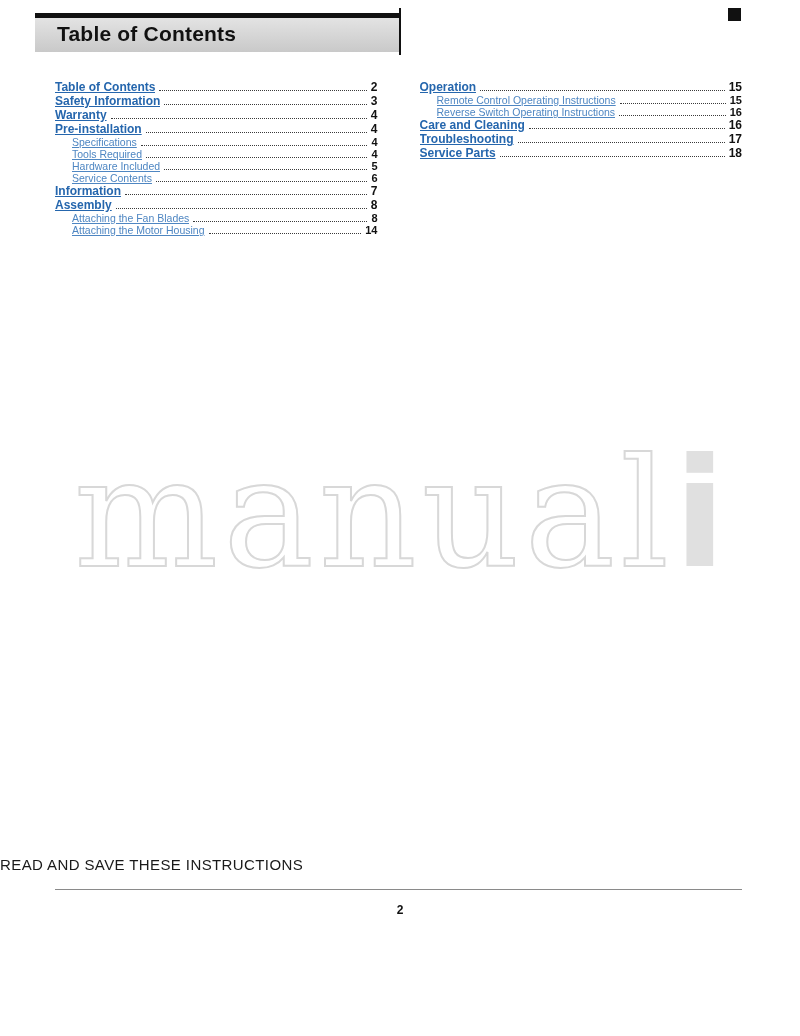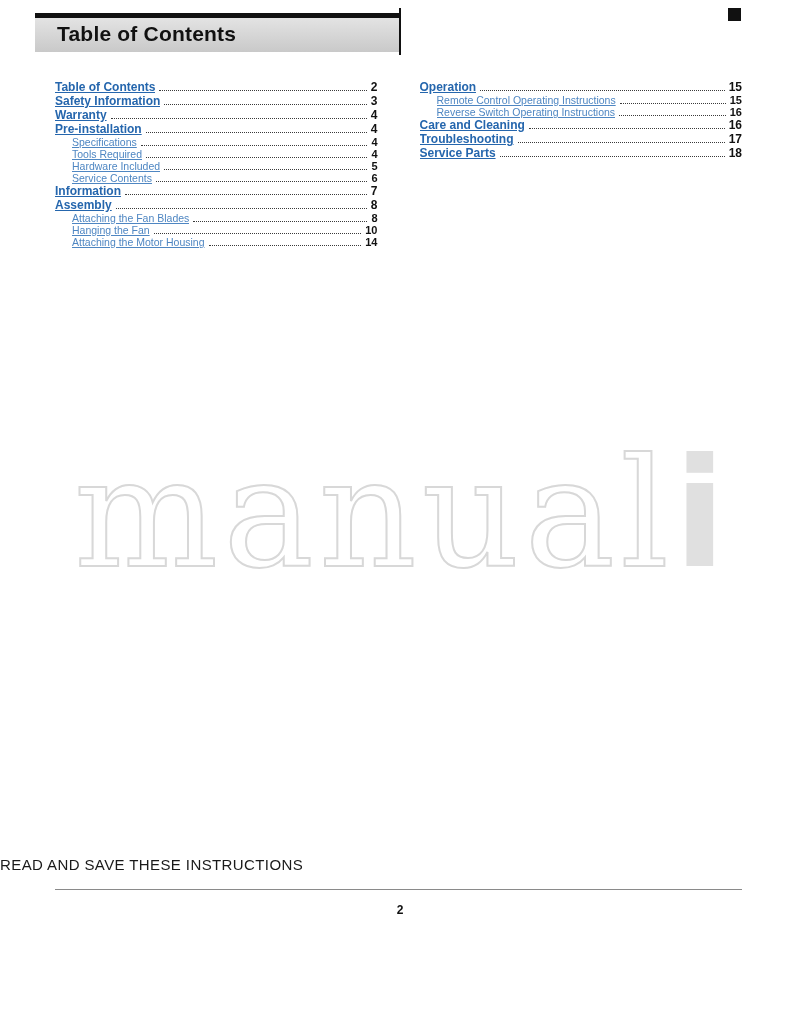--- a/index.html
+++ b/index.html
@@ -127,25 +127,20 @@
         <a class="toc-link" href="#">Assembly</a>
         <span class="leader"></span>
         <span class="pg">8</span>
       </div>
       <div class="toc-row sub">
         <a class="toc-link" href="#">Attaching the Fan Blades</a>
         <span class="leader"></span>
         <span class="pg">8</span>
       </div>
       <div class="toc-row sub">
-        <a class="toc-link" href="#">Hanging the Fan</a>
-        <span class="leader"></span>
-        <span class="pg">10</span>
-      </div>
-      <div class="toc-row sub">
         <a class="toc-link" href="#">Attaching the Motor Housing</a>
         <span class="leader"></span>
         <span class="pg">14</span>
       </div>
     </div>
   <div class="toc-col" id="toc-right">
       <div class="toc-row main">
         <a class="toc-link" href="#">Operation</a>
         <span class="leader"></span>
         <span class="pg">15</span>

